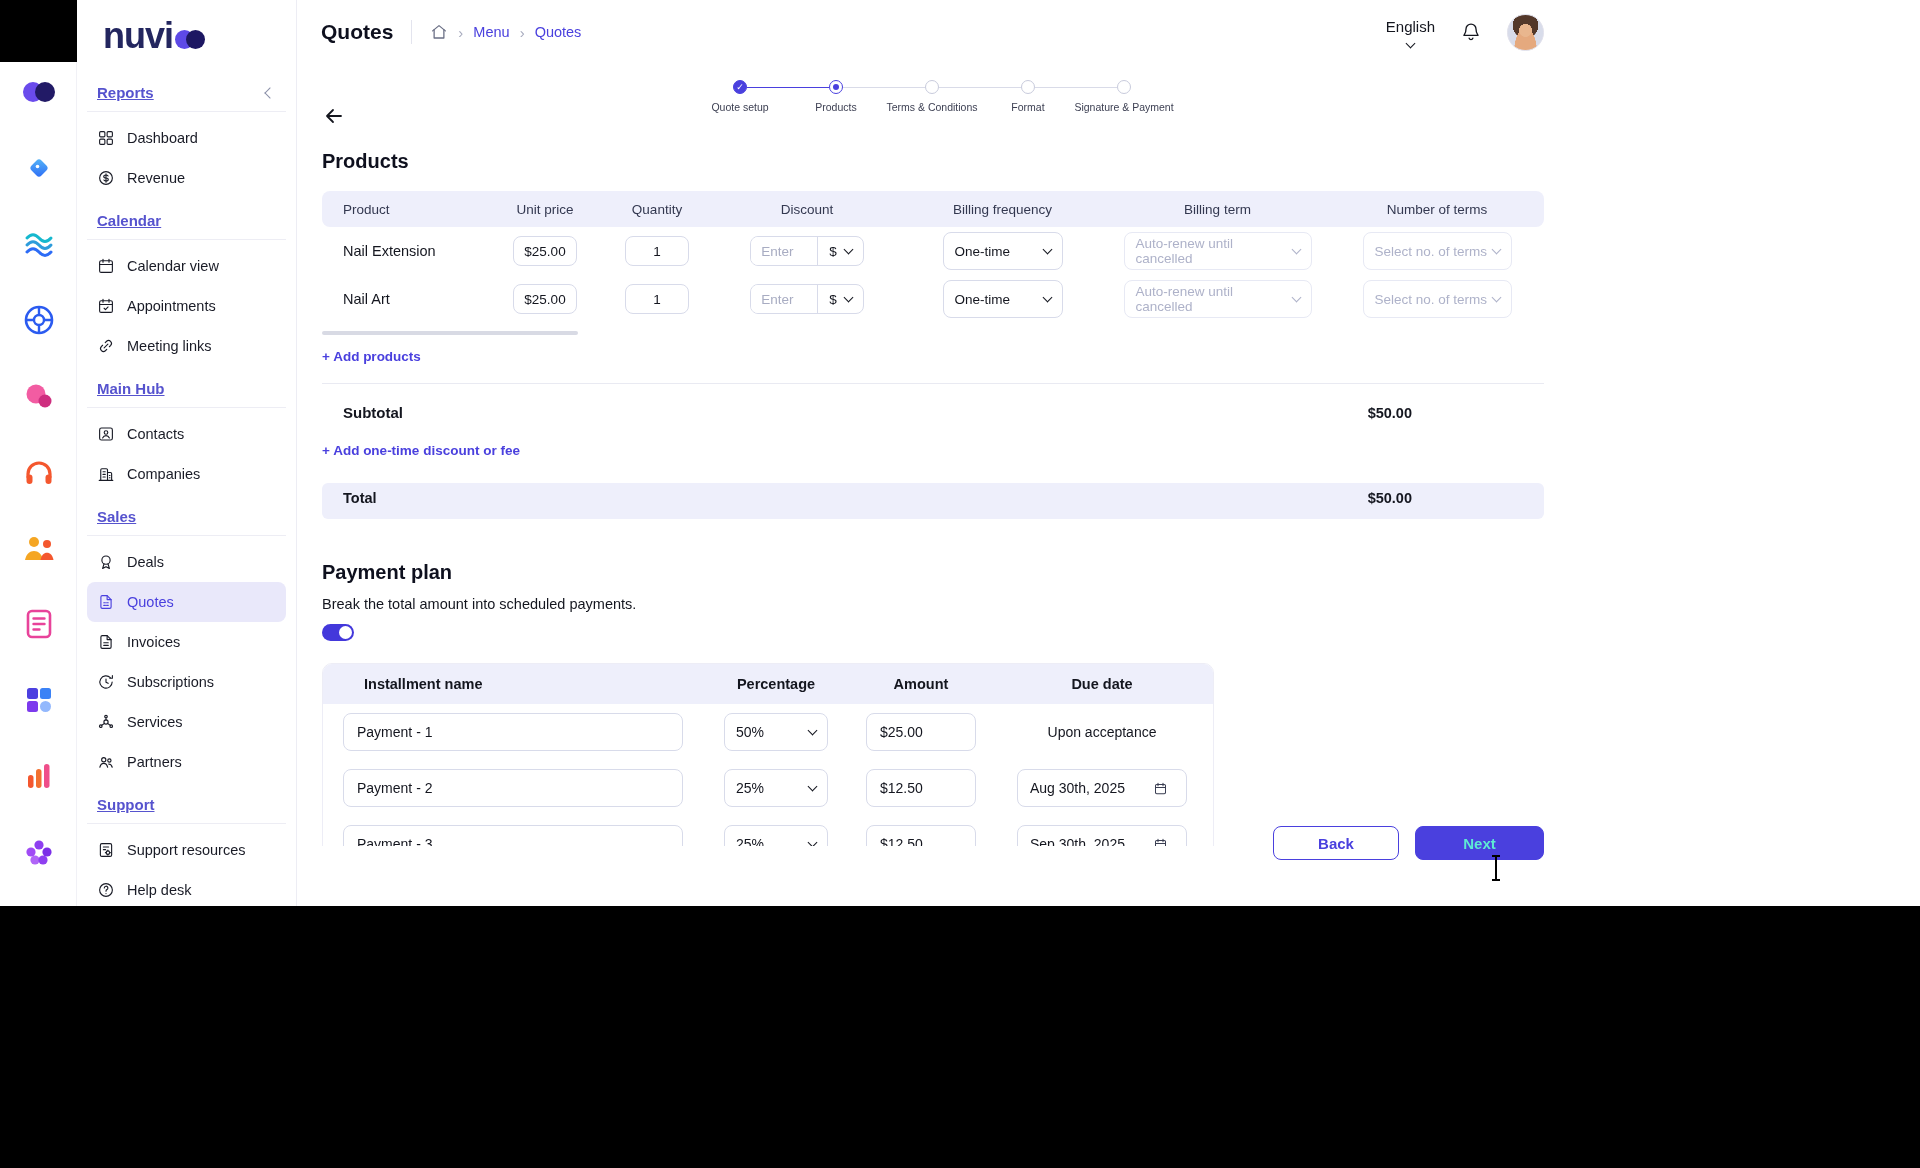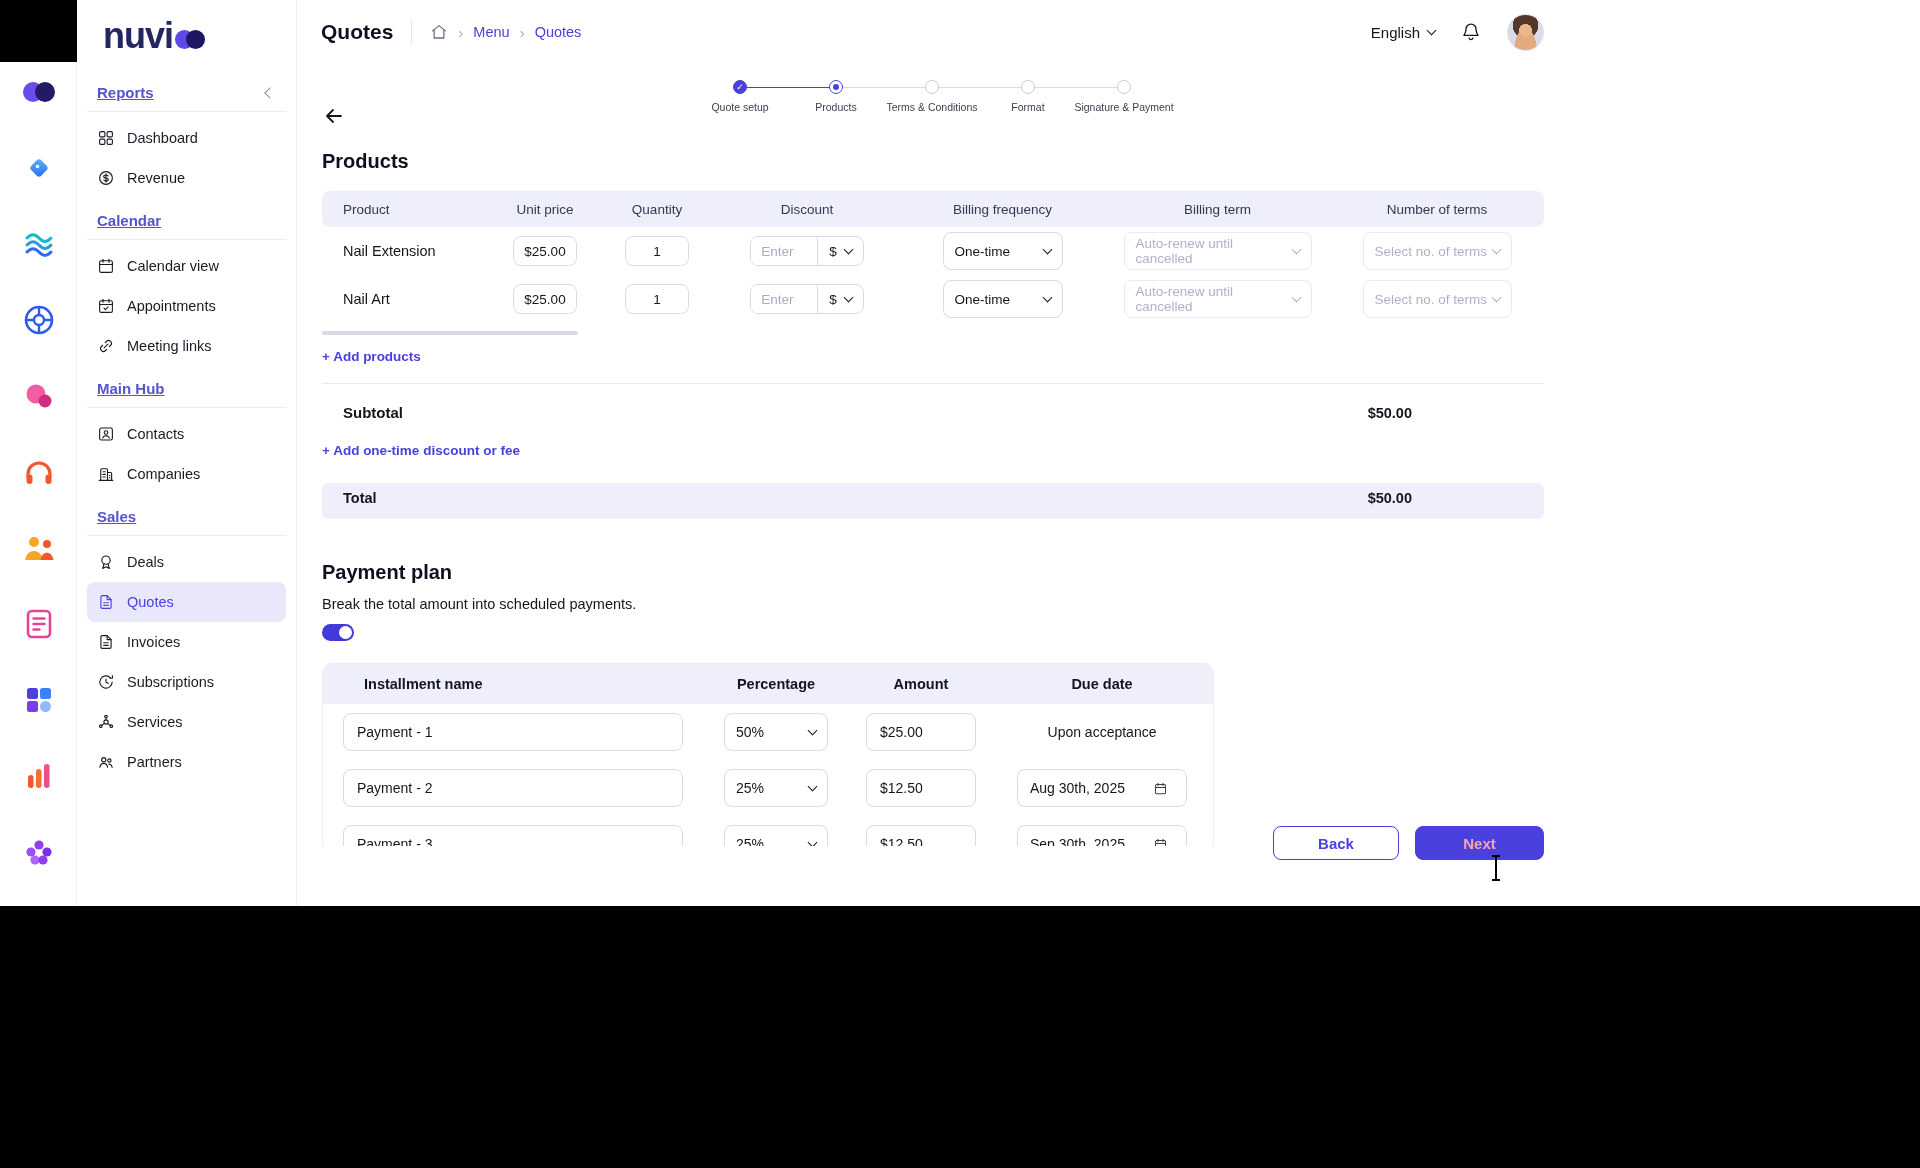--- a/index.html
+++ b/index.html
@@ -34,21 +34,21 @@
 
   
   .main { flex:1; position:relative; overflow:hidden; background:#fff; }
   .topbar { height:64px; width:1247px; display:flex; align-items:center; padding-left:24px; }
   .page-title { font-size:21px; font-weight:700; color:#0E101E; }
   .tb-sep { width:1px; height:24px; background:#E3E4EE; margin:0 18px; }
   .crumbs { display:flex; align-items:center; gap:10px; font-size:14.5px; }
   .crumb-link { color:#4A40DE; cursor:pointer; }
   .crumb-arrow { color:#A7ABBE; font-size:15px; line-height:1; }
   .tb-right { margin-left:auto; display:flex; align-items:center; gap:26px; }
-  .lang { display:flex; align-items:center; gap:8px; font-size:15px; color:#14161F; cursor:pointer; }
+  .lang { display:flex; align-items:center; gap:8px; font-size:15px; color:#14161F; cursor:pointer;flex-direction:column; }
   .chev { width:7px; height:7px; border-right:1.6px solid currentColor; border-bottom:1.6px solid currentColor; transform:rotate(45deg); margin-top:-3px; flex:0 0 7px; }
   .bell { display:flex; cursor:pointer; }
   .avatar { width:37px; height:37px; border-radius:50%; cursor:pointer; border:1px solid #E2E2EC;
     background:
       radial-gradient(circle at 50% 44%, #E9B68E 0 24%, transparent 25%),
       radial-gradient(ellipse at 50% 108%, #E5A97E 0 46%, transparent 47%),
       radial-gradient(circle at 50% 30%, #53382A 0 42%, transparent 43%),
       #D8DCEA; }
 
   .workspace { position:relative; }
@@ -110,21 +110,21 @@
   .pay-name { margin-left:20px; width:340px; height:38px; border:1px solid #D8DBEA; border-radius:8px; padding:0 13px; font-size:14px; color:#14161F; font-family:inherit; outline:none; background:#fff; }
   .sel.pct { width:104px; height:38px; font-size:14px; }
   .inp.amt { width:110px; height:38px; font-size:14px; text-align:left; padding:0 13px; }
   .due-text { font-size:14px; color:#14161F; text-align:center; }
   .date-box { width:170px; height:38px; border:1px solid #D8DBEA; border-radius:8px; display:flex; align-items:center; justify-content:space-between; padding:0 18px 0 12px; font-size:14px; color:#14161F; cursor:pointer; margin:0 auto; background:#fff; }
 
   .footer-bg { position:absolute; left:0; right:0; bottom:0; height:60px; background:#fff; }
   .footer-btns { position:absolute; right:376px; bottom:46px; display:flex; gap:16px;align-items:center; }
   .btn { height:34px; border-radius:8px; font-size:15px; font-weight:600; display:flex; align-items:center; justify-content:center; cursor:pointer; font-family:inherit; }
   .btn.back { width:126px; background:#fff; border:1px solid #4A40DE; color:#4A40DE; }
-  .btn.next { width:129px; background:#4A40DE; border:1px solid #4A40DE; color:#fca5a5; }
+  .btn.next { width:129px; background:#4A40DE; border:1px solid #4A40DE; color:#5eead4; }
   .ibeam { position:absolute; left:1193px; top:854px; }
 </style>
 </head>
 <body>
 
 <div class="app">
 
   <div class="rail">
     <div class="rail-black"></div>
     <div class="rail-icons">
@@ -348,20 +348,42 @@
           <svg width="18" height="18" viewBox="0 0 24 24" fill="none" stroke="currentColor" stroke-width="1.5" stroke-linecap="round">
               <circle cx="9" cy="9" r="2.8"></circle>
               <path d="M3.8 19c.8-3.4 2.8-5.2 5.2-5.2s4.4 1.8 5.2 5.2"></path>
               <circle cx="16.5" cy="10" r="2.2"></circle>
               <path d="M15.5 14.6c2.6.3 4.2 1.9 4.8 4.4"></path>
             </svg>
           <span>Partners</span>
         </div>
       </div>
 
+      <div class="section">
+        <div class="section-title">
+            <span>Support</span>
+          </div>
+        <div class="nav-item">
+          <svg width="18" height="18" viewBox="0 0 24 24" fill="none" stroke="currentColor" stroke-width="1.5" stroke-linecap="round">
+              <rect x="4.5" y="3.5" width="15" height="17" rx="2"></rect>
+              <path d="M8.5 8h7M8.5 11.5h3"></path>
+              <circle cx="14.5" cy="15.5" r="2.3"></circle>
+              <path d="M14.5 12.2v1.1M14.5 17.7v1.1M17.8 15.5h-1.1M12.3 15.5h-1.1"></path>
+            </svg>
+          <span>Support resources</span>
+        </div>
+        <div class="nav-item">
+          <svg width="18" height="18" viewBox="0 0 24 24" fill="none" stroke="currentColor" stroke-width="1.5" stroke-linecap="round">
+              <circle cx="12" cy="12" r="8.5"></circle>
+              <path d="M9.7 9.3a2.4 2.4 0 1 1 3.4 2.2c-.75.35-1.1.85-1.1 1.7v.3"></path>
+              <path d="M12 16.8v.01"></path>
+            </svg>
+          <span>Help desk</span>
+        </div>
+      </div>
     </div>
   </div>
 
   <div class="main">
     <div class="topbar">
       <span class="page-title">Quotes</span>
       <span class="tb-sep"></span>
       <span class="crumbs">
         <svg width="18" height="18" viewBox="0 0 24 24" fill="none" stroke="#6A6F85" stroke-width="1.7" stroke-linecap="round" stroke-linejoin="round">
             <path d="M3.5 10.5L12 3.5l8.5 7"></path>

